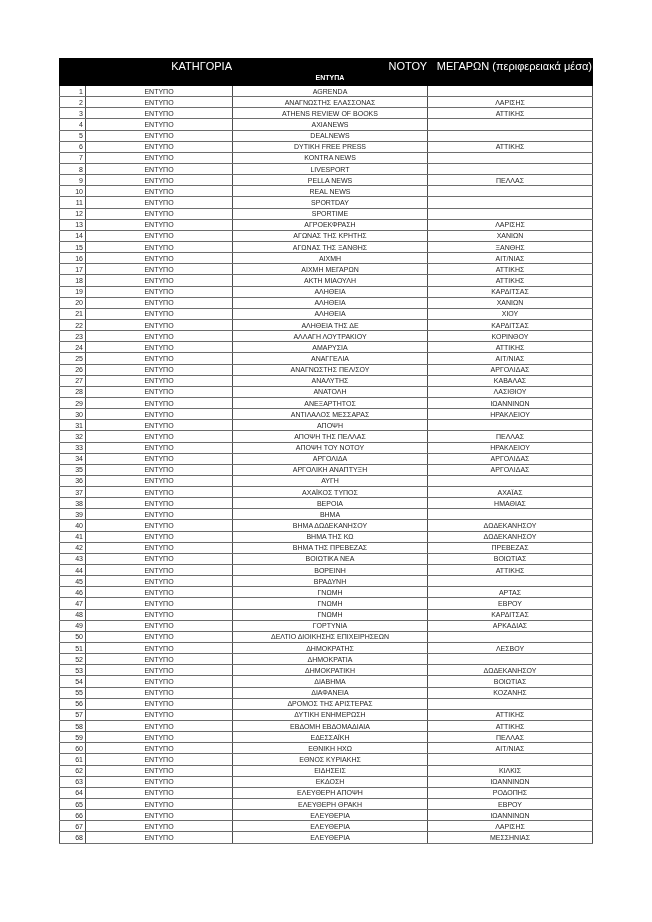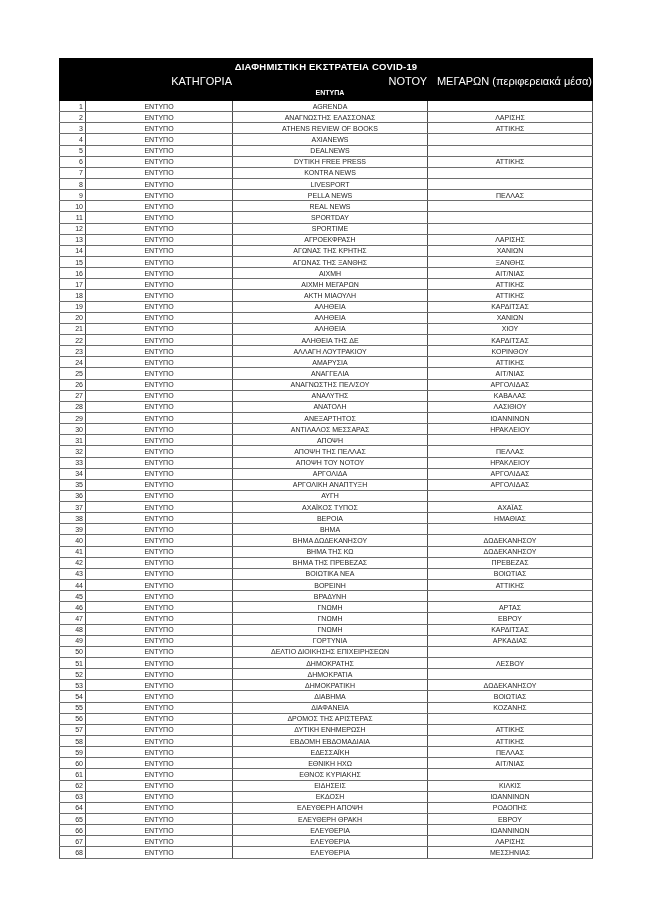--- a/index.html
+++ b/index.html
@@ -81,23 +81,20 @@
 
 <div class="page">
   <table class="campaign-table">
     <colgroup>
       <col class="c-num">
       <col class="c-cat">
       <col class="c-med">
       <col class="c-com">
     </colgroup>
     <thead>
-      <tr class="title-row">
-        <td colspan="4">ΔΙΑΦΗΜΙΣΤΙΚΗ ΕΚΣΤΡΑΤΕΙΑ COVID-19</td>
-      </tr>
       <tr class="colhead-row">
         <td></td>
         <td>ΚΑΤΗΓΟΡΙΑ</td>
         <td>ΝΟΤΟΥ</td>
         <td>ΜΕΓΑΡΩΝ (περιφερειακά μέσα)</td>
       </tr>
       <tr class="subhead-row">
         <td></td>
         <td></td>
         <td>ΕΝΤΥΠΑ</td>

